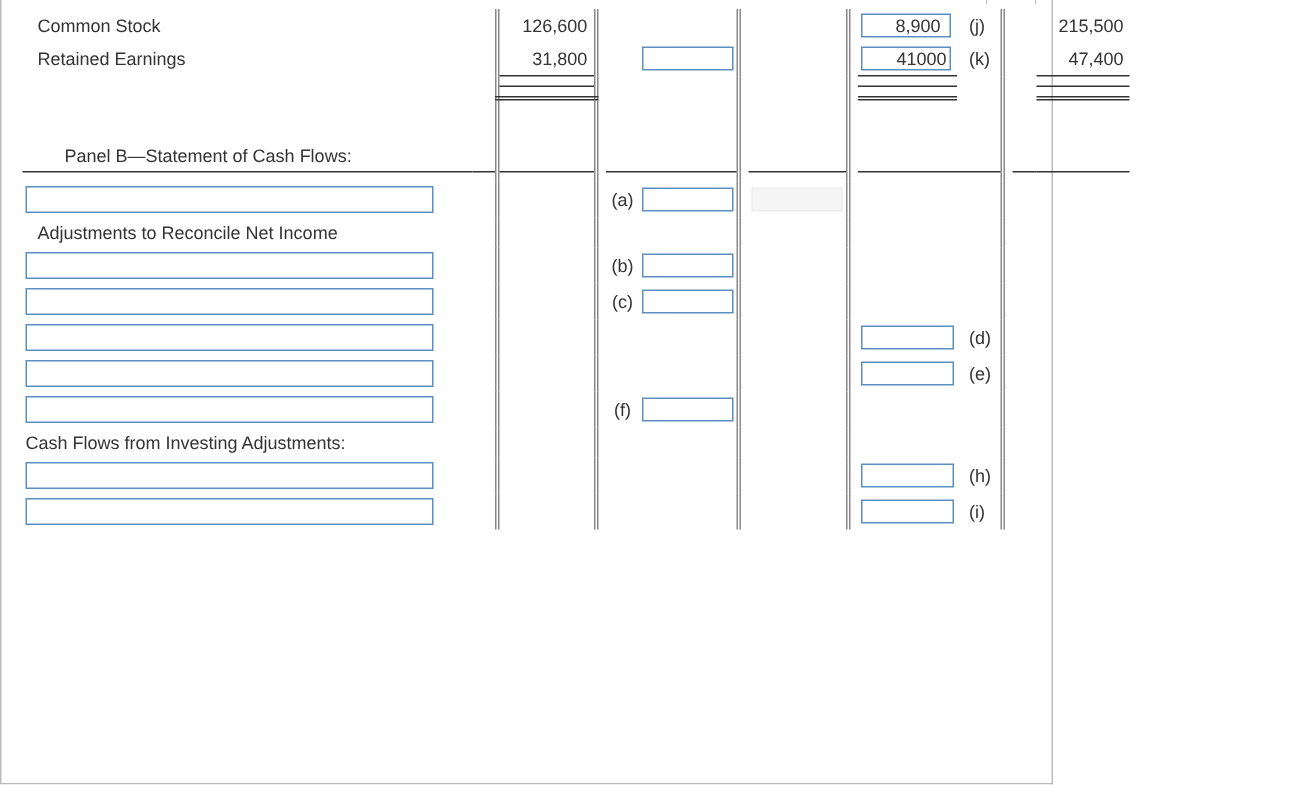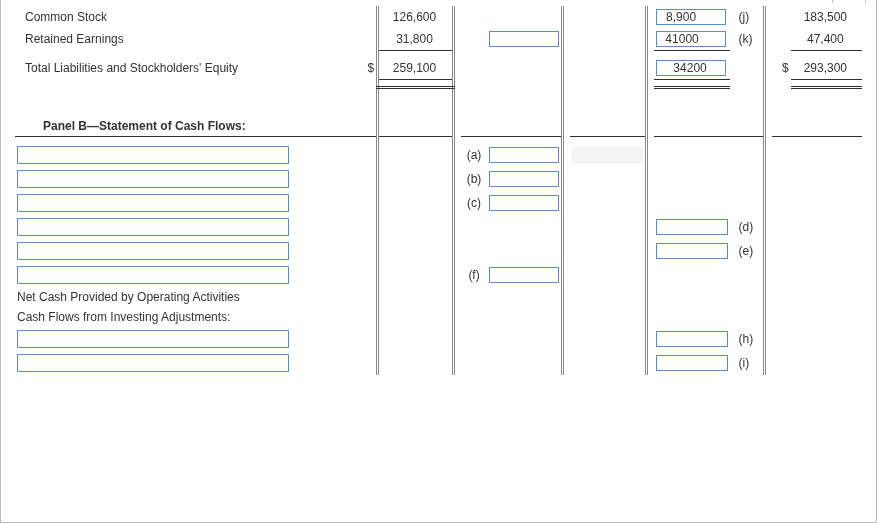--- a/index.html
+++ b/index.html
@@ -1,41 +1,41 @@
 <!DOCTYPE html>
 <html><head>
 <meta charset="utf-8">
 <style>
   html,body{margin:0;padding:0;background:#fff;font-family:Arial,Helvetica,sans-serif;font-size:12px;color:#333}
-  .sheet{width:877px;height:523px;box-sizing:border-box;border:1px solid #bbb;border-top:none;position:relative;padding:6px 14px 0 14px}
+  .sheet{width:702px;height:523px;box-sizing:border-box;border:1px solid #bbb;border-top:none;position:relative;padding:6px 14px 0 14px}
   .tab-ellipsis{position:absolute;top:-11px;right:10px;width:32px;height:13px;border:1px solid #bbb;border-bottom:none;border-radius:6px 6px 0 0;text-align:center;font-size:10px;line-height:11px;color:#555;background:#fff}
   table{border-collapse:collapse;width:100%;table-layout:fixed}
   col.desc{width:300px}
   col.dol1{width:16px}
   col.amt1{width:66px}
   col.gap{width:7px}
   col.lbl{width:22px}
   col.in1{width:66px}
   col.in2{width:66px}
   col.in3{width:66px}
   col.gap2{width:4px}
   col.tag{width:26px}
   col.dol2{width:16px}
   col.amt2{width:62px}
   td{padding:3px 2px;vertical-align:middle}
   .vline{border-left:3px double #888;border-right:3px double #888}
   .vline-l{border-left:3px double #888}
   .vline-r{border-right:3px double #888}
-  .num{text-align:center;padding-right:4px}
+  .num{text-align:right;padding-right:4px}
   .dollar{text-align:right;padding-right:2px;color:#333}
   .inp{border:1px solid #5b8fbf;height:16px;box-sizing:border-box;width:100%;background:#fff}
   .inp-ghost{height:16px;box-sizing:border-box;width:100%;background:#f5f5f5;border:1px solid #eee}
   .lbl{text-align:center;color:#333}
   .tag{text-align:left;color:#333;padding-left:4px}
-  .section{font-weight:bold;padding-left:28px}
+  .section{font-weight:normal;padding-left:28px}
   .ind1{padding-left:10px}
   .st-top{border-top:1px solid #333}
   .db-under{border-top:1px solid #333;border-bottom:3px double #333}
   td.spacer{height:4px;padding:0}
   .desc-inp{border:1px solid #5b8fbf;height:16px;width:270px}
 </style>
 </head>
 <body>
 <div class="sheet">
   <div class="tab-ellipsis">...</div>
@@ -64,43 +64,43 @@
   <td class="ind1">Common Stock</td>
   <td class="dollar"></td>
   <td class="num vline">126,600</td>
   <td></td>
           <td></td>
           <td></td>
           <td class="vline-l"></td>
           <td></td>
           <td class="vline-l"></td>
   <td class="num">
-            <div class="inp num" style="padding-right:20px">8,900</div>
+            <div class="inp num" style="padding-right:6px">8,900</div>
           </td>
   <td></td>
           <td class="tag vline-r">(j)</td>
   <td></td>
           <td class="dollar"></td>
-  <td class="num">183,500</td>
+  <td class="num">215,500</td>
 </tr>
 
 <tr>
   <td class="ind1">Retained Earnings</td>
   <td class="dollar"></td>
   <td class="num vline">31,800</td>
   <td></td>
           <td></td>
   <td>
             <div class="inp"></div>
           </td>
   <td class="vline-l"></td>
           <td></td>
           <td class="vline-l"></td>
   <td class="num">
-            <div class="inp num" style="padding-right:18px">41000</div>
+            <div class="inp num" style="padding-right:2px">41000</div>
           </td>
   <td></td>
           <td class="tag vline-r">(k)</td>
   <td></td>
           <td class="dollar"></td>
   <td class="num">47,400</td>
 </tr>
 
 <tr>
           <td class="spacer"></td>
@@ -113,39 +113,20 @@
           <td></td>
           <td class="vline-l"></td>
           <td class="st-top"></td>
           <td></td>
           <td class="vline-r"></td>
           <td></td>
           <td></td>
           <td class="st-top"></td>
         </tr>
 
-<tr>
-  <td class="ind1">Total Liabilities and Stockholders' Equity</td>
-  <td class="dollar">$</td>
-  <td class="num vline">259,100</td>
-  <td></td>
-          <td></td>
-          <td></td>
-          <td class="vline-l"></td>
-          <td></td>
-          <td class="vline-l"></td>
-  <td class="num">
-            <div class="inp num" style="padding-right:2px">34200</div>
-          </td>
-  <td></td>
-          <td class="vline-r"></td>
-          <td></td>
-  <td class="dollar">$</td>
-  <td class="num">293,300</td>
-</tr>
 
 <tr>
           <td class="spacer"></td>
           <td></td>
           <td class="vline db-under"></td>
           <td></td>
           <td></td>
           <td></td>
           <td class="vline-l"></td>
           <td></td>
@@ -229,20 +210,37 @@
           </td>
           <td class="vline-l"></td>
   <td></td>
           <td></td>
           <td class="vline-r"></td>
           <td></td>
           <td></td>
           <td></td>
 </tr>
 
+<tr>
+          <td class="ind1">Adjustments to Reconcile Net Income</td>
+          <td></td>
+          <td class="vline"></td>
+          <td></td>
+          <td></td>
+          <td></td>
+          <td class="vline-l"></td>
+          <td></td>
+          <td class="vline-l"></td>
+          <td></td>
+          <td></td>
+          <td class="vline-r"></td>
+          <td></td>
+          <td></td>
+          <td></td>
+        </tr>
 
 <tr>
   <td>
             <div class="desc-inp"></div>
           </td>
   <td></td>
           <td class="vline"></td>
           <td></td>
   <td class="lbl">(b)</td>
   <td>
@@ -340,37 +338,20 @@
           <td></td>
           <td class="vline-l"></td>
           <td></td>
           <td></td>
           <td class="vline-r"></td>
           <td></td>
           <td></td>
           <td></td>
 </tr>
 
-<tr>
-          <td>Net Cash Provided by Operating Activities</td>
-          <td></td>
-          <td class="vline"></td>
-          <td></td>
-          <td></td>
-          <td></td>
-          <td class="vline-l"></td>
-          <td></td>
-          <td class="vline-l"></td>
-          <td></td>
-          <td></td>
-          <td class="vline-r"></td>
-          <td></td>
-          <td></td>
-          <td></td>
-        </tr>
 
 <tr>
           <td>Cash Flows from Investing Adjustments:</td>
           <td></td>
           <td class="vline"></td>
           <td></td>
           <td></td>
           <td></td>
           <td class="vline-l"></td>
           <td></td>

